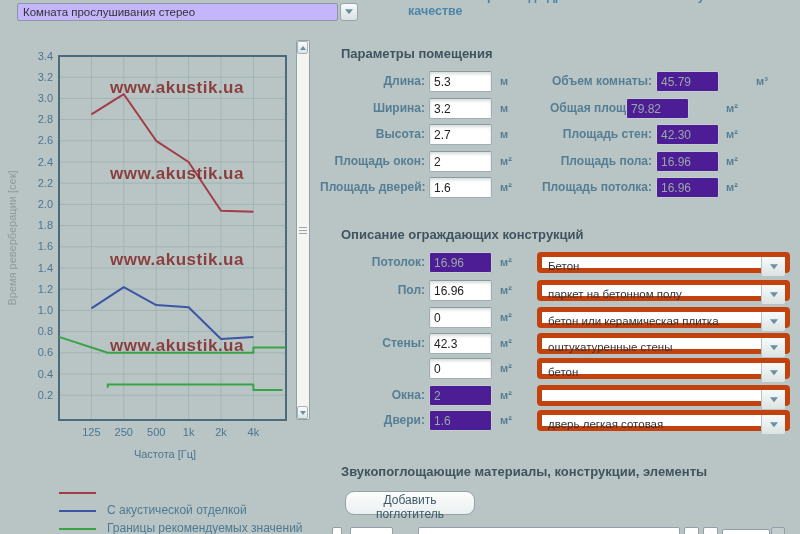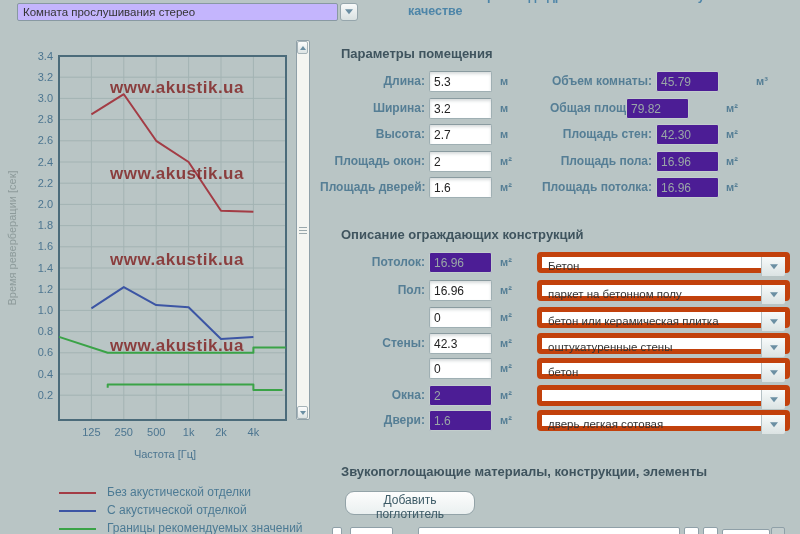--- a/index.html
+++ b/index.html
@@ -146,21 +146,20 @@
     </div>
     <div class="vs-grip"></div>
     <div class="vs-btn" style="bottom:0;">
       <span class="vs-tri-dn"></span>
     </div>
   </div>
 
   <div id="legend">
       <div class="legend-row" style="top: 485px; width: 280px;">
         <span class="legend-swatch" style="background: rgb(163, 60, 69);"></span>
-        <span class="legend-label">Без акустической отделки</span>
       </div>
       <div class="legend-row" style="top: 503px; width: 280px;">
         <span class="legend-swatch" style="background: rgb(60, 85, 164);"></span>
         <span class="legend-label">С акустической отделкой</span>
       </div>
       <div class="legend-row" style="top: 521px; width: 280px;">
         <span class="legend-swatch" style="background: rgb(58, 163, 71);"></span>
         <span class="legend-label">Границы рекомендуемых значений</span>
       </div>
     </div>

